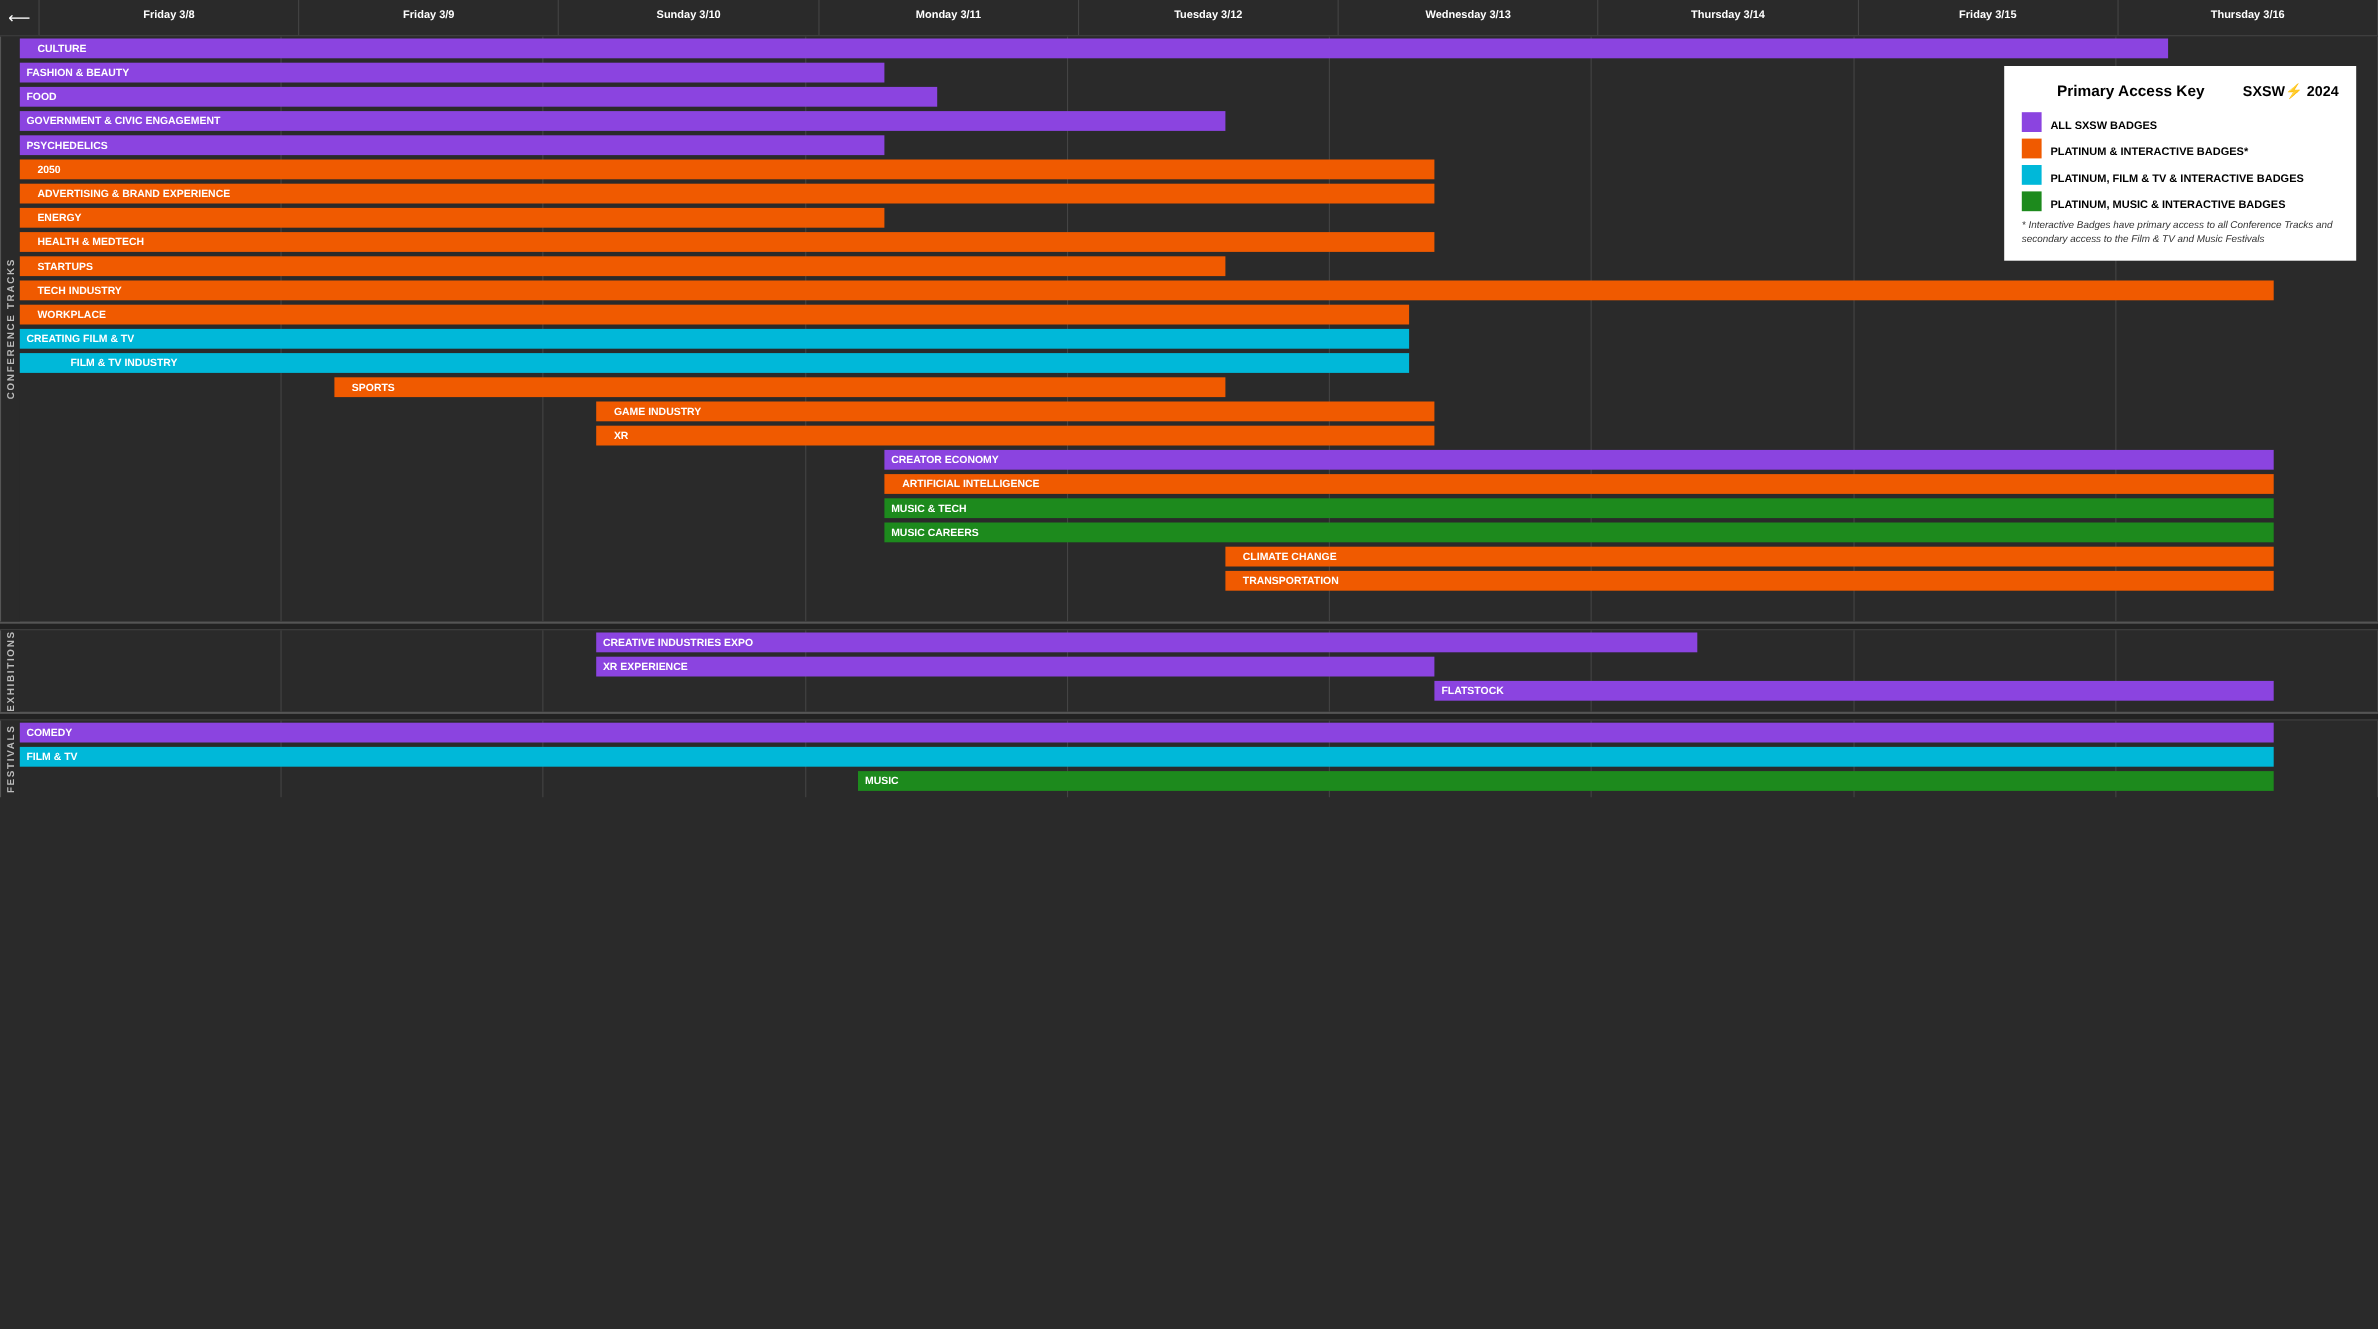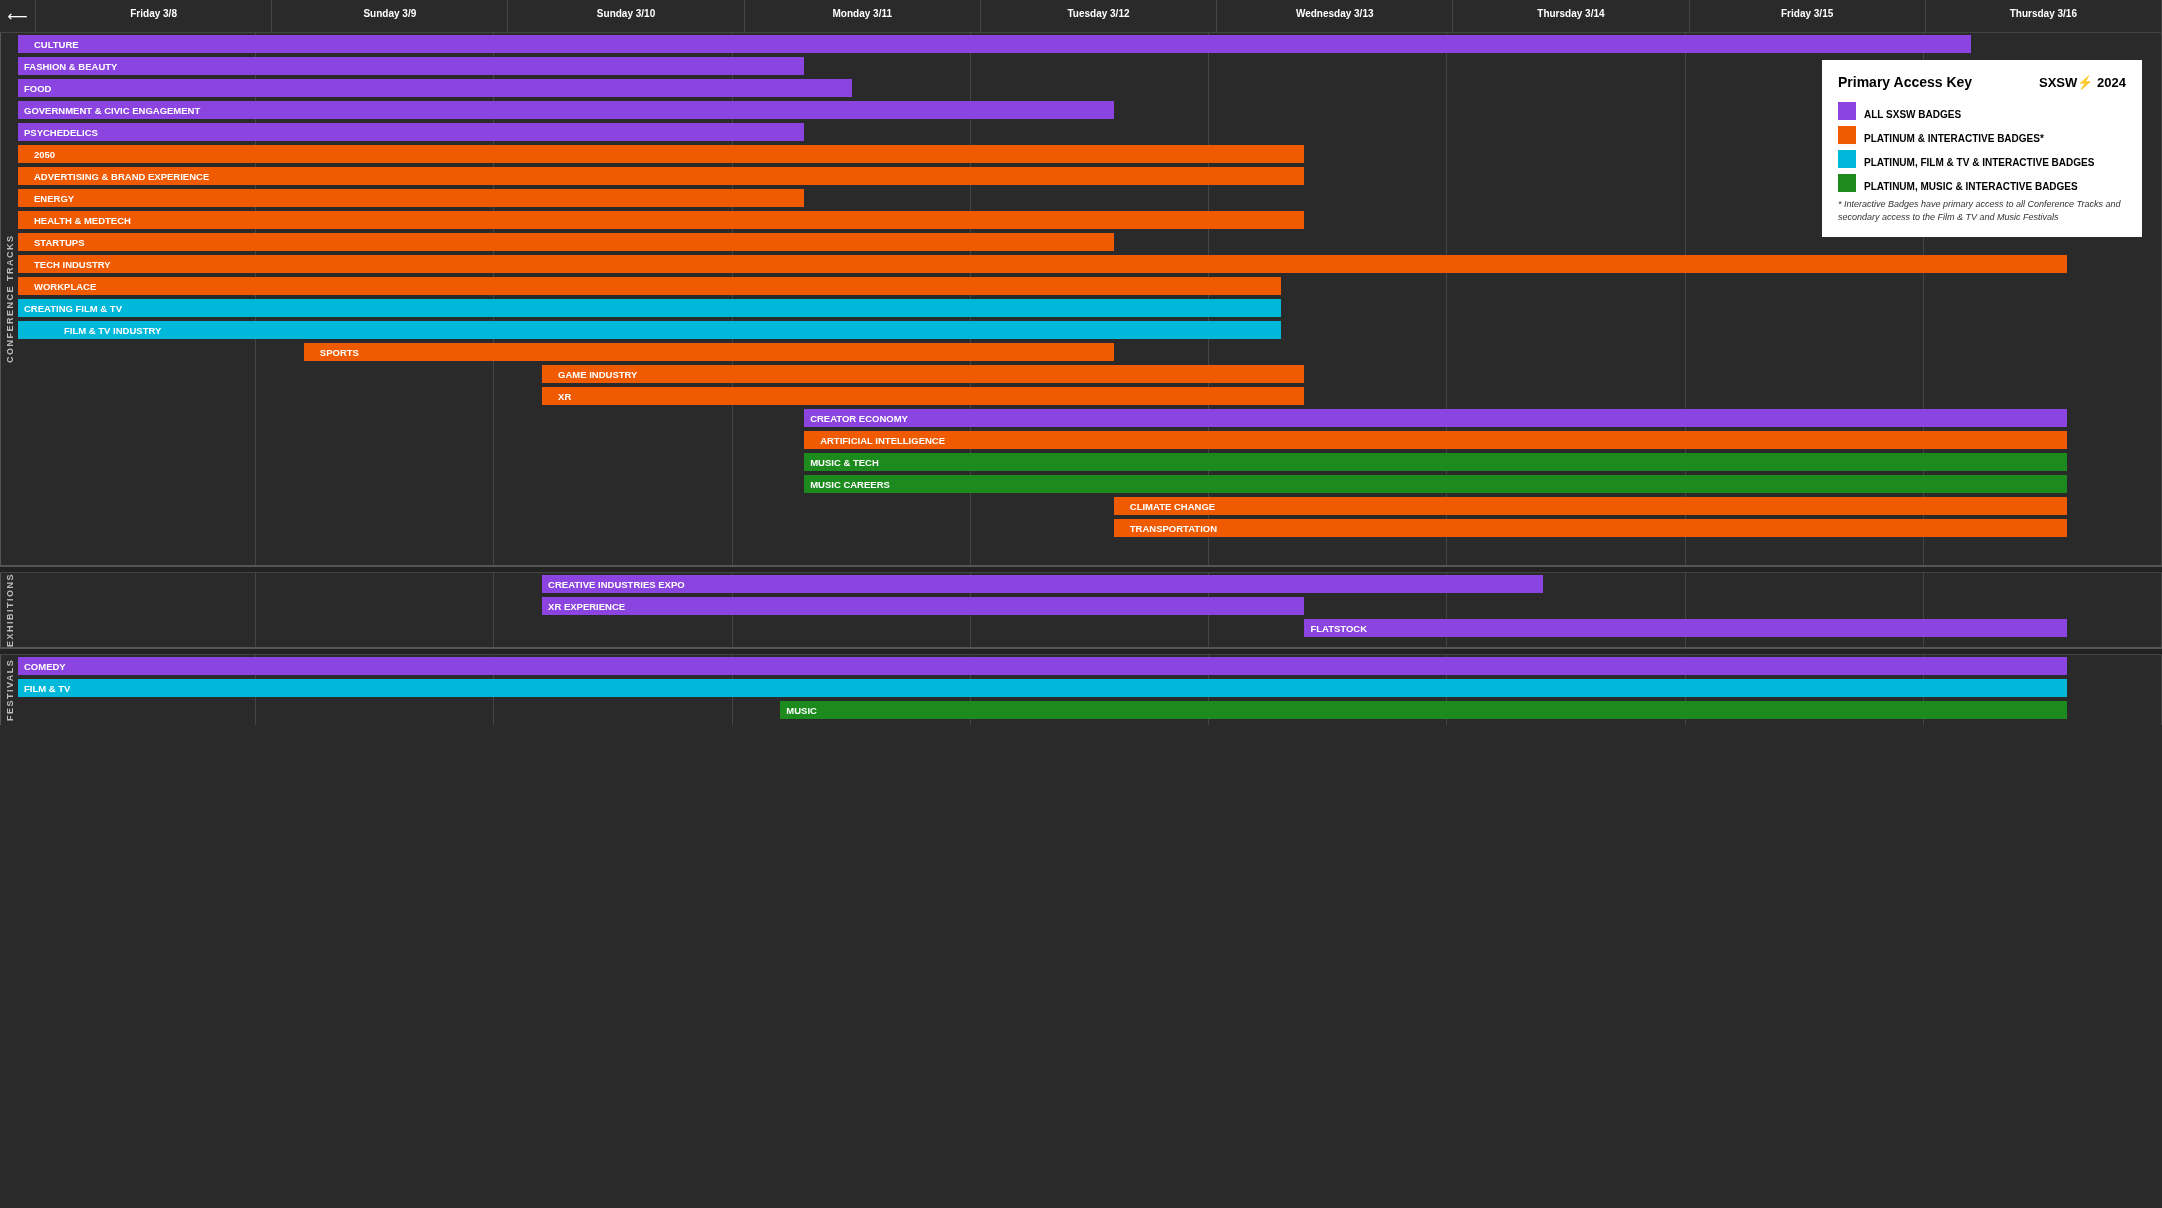--- a/index.html
+++ b/index.html
@@ -59,20 +59,21 @@
       width: 320px;
       z-index: 20;
       font-size: 10px;
     }
 
     .legend-title-row {
       display: flex;
       justify-content: space-between;
       align-items: center;
       margin-bottom: 12px;
+      margin-left: 32px;
     }
 
     .legend-title {
       font-size: 14px;
       font-weight: bold;
       color: #000;
     }
 
     .sxsw-logo {
       font-size: 13px;
@@ -190,21 +191,21 @@
 </head>
 <body>
 
 <div class="page-wrapper outer-wrapper">
 
   <div class="header-row">
     <div class="corner-cell">
       <span class="back-arrow">⟵</span>
     </div>
     <div class="day-header">Friday 3/8</div>
-    <div class="day-header">Sunday 3/9</div>
+    <div class="day-header">Friday 3/9</div>
     <div class="day-header">Sunday 3/10</div>
     <div class="day-header">Monday 3/11</div>
     <div class="day-header">Tuesday 3/12</div>
     <div class="day-header">Wednesday 3/13</div>
     <div class="day-header">Thursday 3/14</div>
     <div class="day-header">Friday 3/15</div>
     <div class="day-header">Thursday 3/16</div>
   </div>
 
   <div class="legend-box" id="legend-box">

